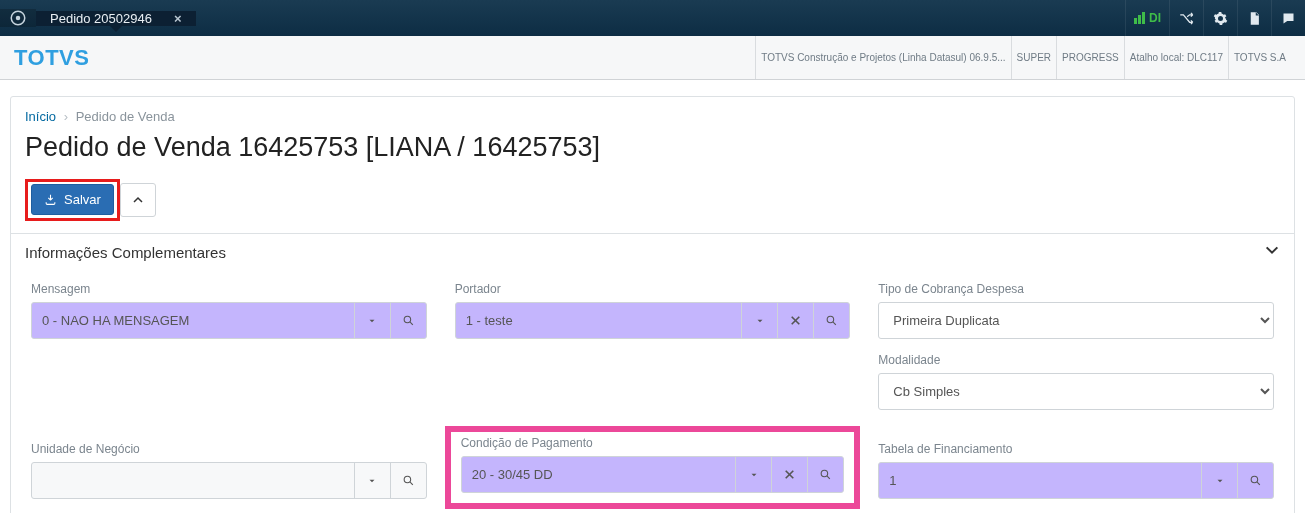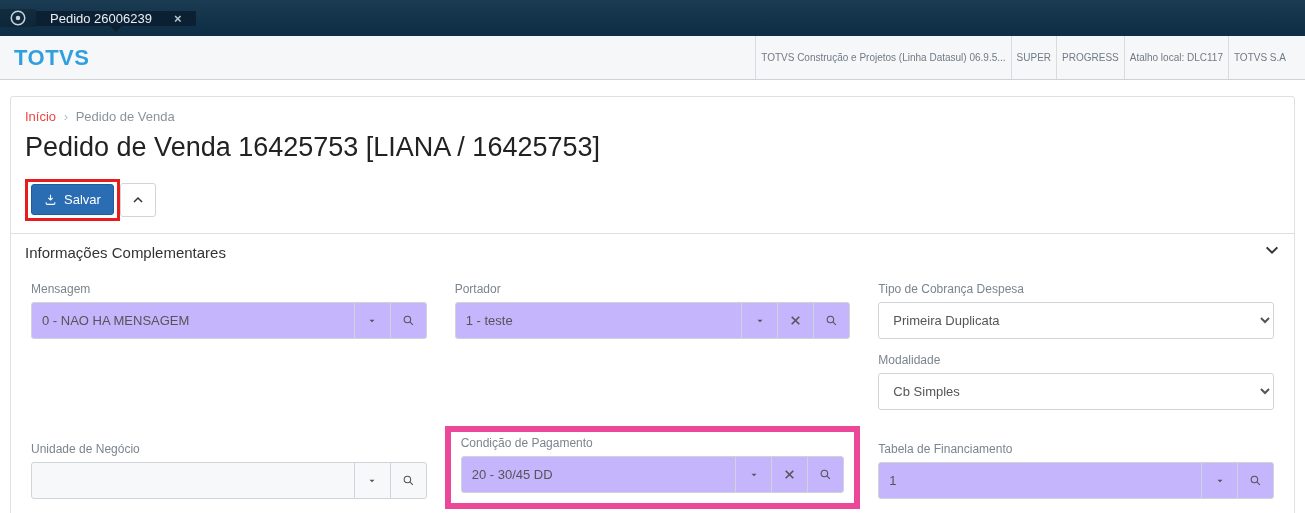--- a/index.html
+++ b/index.html
@@ -24,21 +24,21 @@
     
     
     .brandrow { height: 44px; border-bottom: 1px solid #d0d3d6; display: flex; align-items: center; padding: 0 14px; background: #f6f7f8; }
     .brand { color: #2f9fe0; font-size: 22px; font-weight: 600; letter-spacing: 0.5px; }
     .brand-crumbs { margin-left: auto; display: flex; align-items: stretch; height: 100%; }
     .brand-crumbs .crumb { padding: 0 5px; display: flex; align-items: center; border-left: 1px solid #d9dcdf; color: #6f7b85; font-size: 10px; }
     
     
     .card { margin: 16px 10px 0; border: 1px solid #dde1e4; border-radius: 3px; background: #fff; }
     .breadcrumb { padding: 12px 14px 6px; font-size: 13px; color: #8a949c; }
-    .breadcrumb a { color: #ef4444; text-decoration: none; }
+    .breadcrumb a { color: #0369a1; text-decoration: none; }
     .breadcrumb .chev { color: #b7bfc5; margin: 0 4px; }
     .page-title { padding: 2px 14px 16px; font-size: 27px; color: #222; font-weight: 400; }
     
     .action-row { padding: 0 14px 12px; display: flex; align-items: center; }
     .highlight-red { border: 3px solid #e71c1c; padding: 2px 3px 3px; display: inline-flex; }
     .btn-salvar { background: #2a6db3; border: 1px solid #1e5ea0; color: #fff; padding: 7px 12px; border-radius: 3px; font-size: 13px; display: inline-flex; align-items: center; gap: 7px; cursor: pointer; }
     .btn-salvar svg { width: 13px; height: 13px; fill: #fff; }
     .btn-chevup { width: 36px; height: 34px; border: 1px solid #cfd4d8; border-radius: 3px; background: #fff; display: inline-flex; align-items: center; justify-content: center; cursor: pointer; }
     
     .section-hdr { border-top: 1px solid #dde1e4; padding: 8px 14px; display: flex; align-items: center; background: #fff; }
@@ -72,23 +72,53 @@
 
 <div class="topbar">
   <div class="topbar-left">
     <div class="home-icon">
       <svg viewBox="0 0 24 24">
           <circle cx="12" cy="12" r="9"></circle>
           <circle cx="12" cy="12" r="3" fill="#c5d3dd" stroke="none"></circle>
         </svg>
     </div>
     <div class="tab">
-      <span class="tab-title">Pedido 26006239</span>
+      <span class="tab-title">Pedido 20502946</span>
       <span class="tab-close">×</span>
     </div>
+  </div>
+  <div class="topbar-right">
+    <div class="topbar-btn di-btn">
+      <span class="di-bars">
+          <span></span>
+          <span></span>
+          <span></span>
+        </span>
+      <span>DI</span>
+    </div>
+    <div class="topbar-btn">
+        <svg viewBox="0 0 24 24">
+          <path d="M2 6h5l10 12h5m0-12h-5L13 9M22 6l-3-3m3 3l-3 3M22 18l-3-3m3 3l-3 3" stroke="#e1e9ef" stroke-width="2" fill="none"></path>
+        </svg>
+      </div>
+    <div class="topbar-btn">
+        <svg viewBox="0 0 24 24">
+          <path d="M12 8a4 4 0 100 8 4 4 0 000-8zm9 4a9 9 0 01-.2 1.9l2 1.6-2 3.4-2.4-.8a8 8 0 01-3.3 1.9l-.4 2.5h-4l-.4-2.5a8 8 0 01-3.3-1.9l-2.4.8-2-3.4 2-1.6A9 9 0 013 12c0-.6.1-1.3.2-1.9l-2-1.6 2-3.4 2.4.8A8 8 0 018.9 4l.4-2.5h4l.4 2.5a8 8 0 013.3 1.9l2.4-.8 2 3.4-2 1.6c.1.6.2 1.3.2 1.9z"></path>
+        </svg>
+      </div>
+    <div class="topbar-btn">
+        <svg viewBox="0 0 24 24">
+          <path d="M6 2h9l4 4v16H6zM14 2v5h5"></path>
+        </svg>
+      </div>
+    <div class="topbar-btn">
+        <svg viewBox="0 0 24 24">
+          <path d="M4 4h16v12H10l-6 4z"></path>
+        </svg>
+      </div>
   </div>
 </div>
 
 <div class="brandrow">
   <div class="brand">TOTVS</div>
   <div class="brand-crumbs">
     <div class="crumb">TOTVS Construção e Projetos (Linha Datasul) 06.9.5...</div>
     <div class="crumb">SUPER</div>
     <div class="crumb">PROGRESS</div>
     <div class="crumb">Atalho local: DLC117</div>

